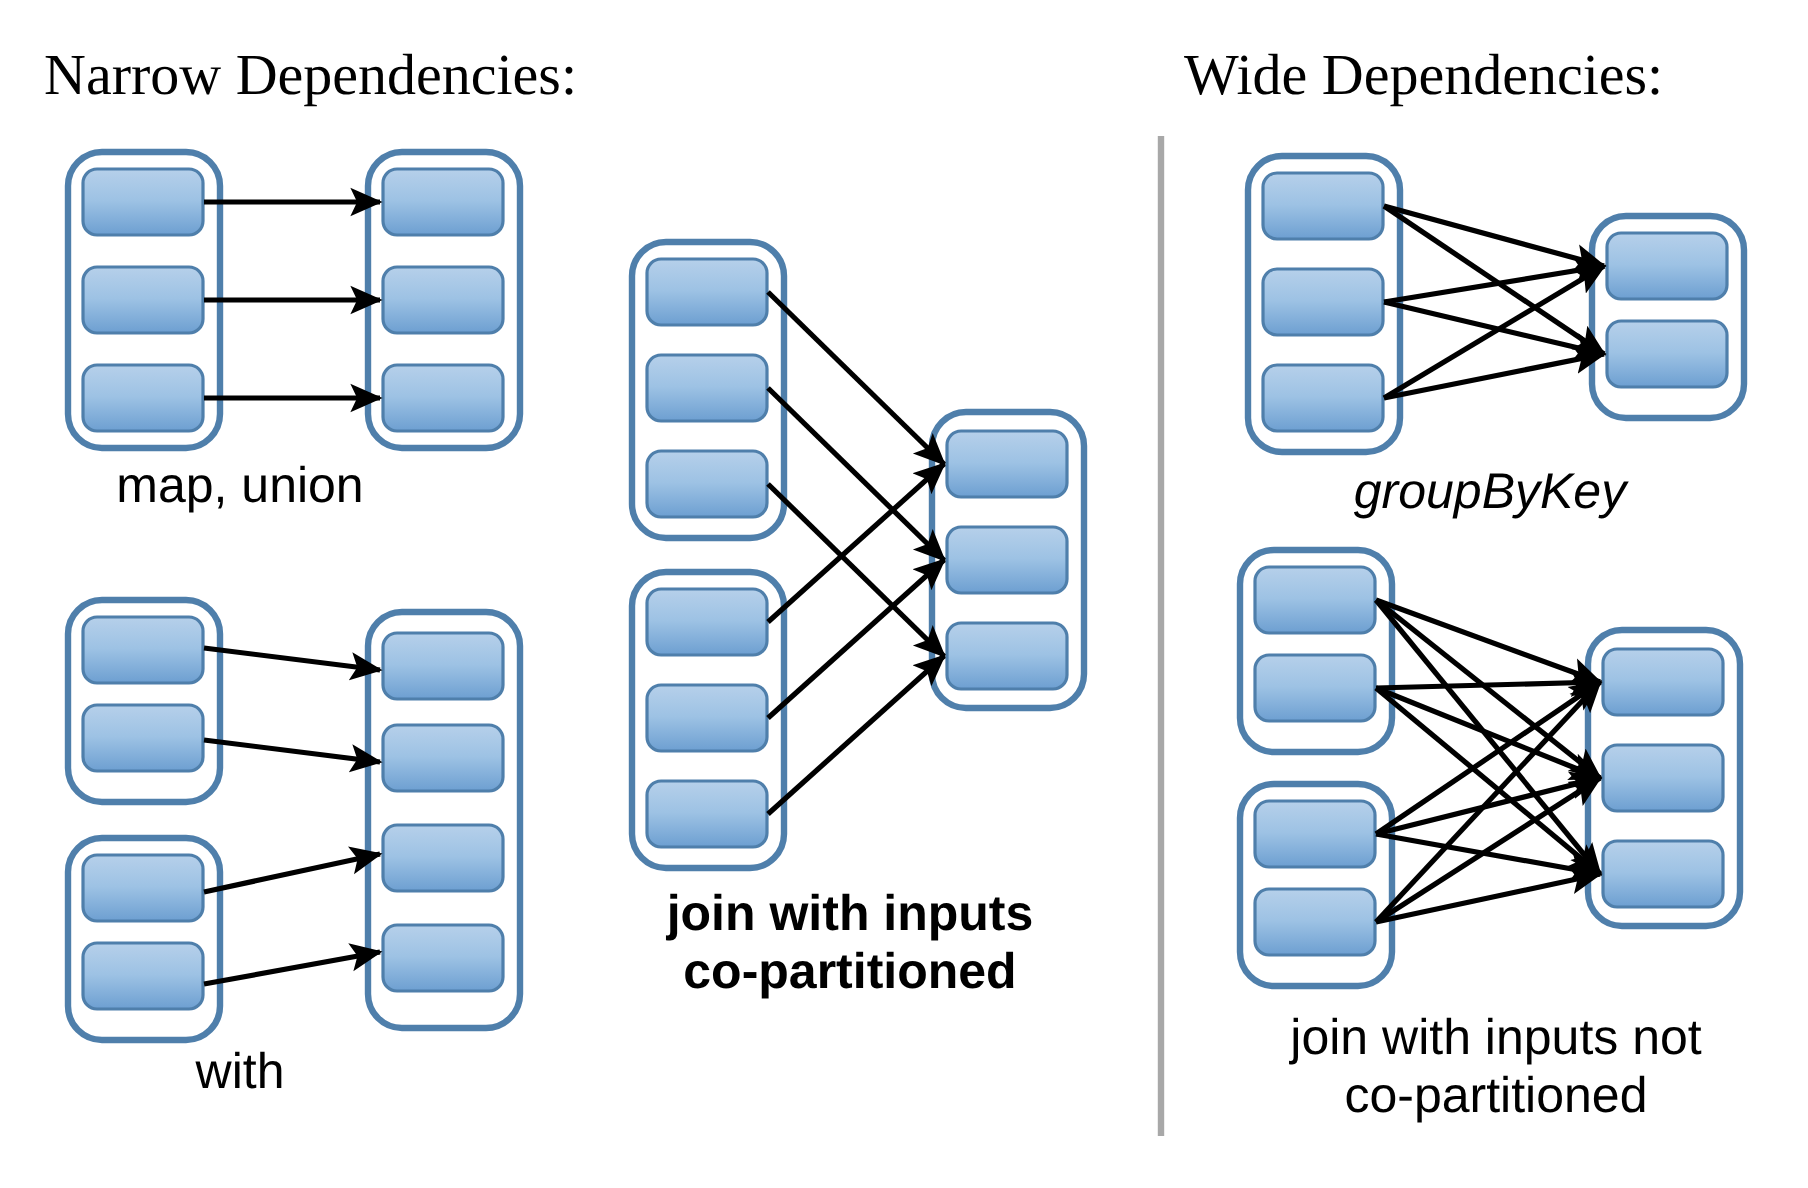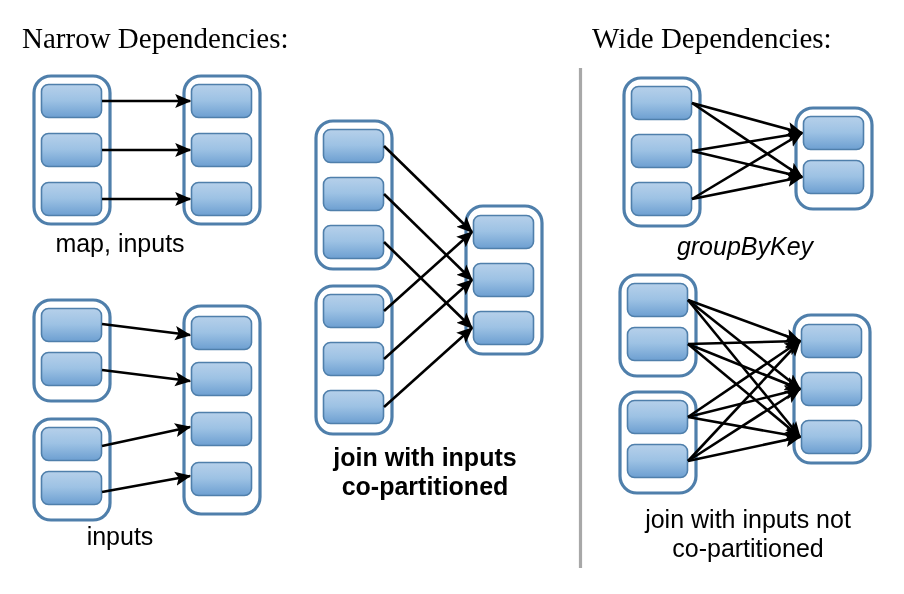--- a/index.html
+++ b/index.html
@@ -181,23 +181,23 @@
         <line x1="688" y1="461" x2="800" y2="389"></line>
         <line x1="688" y1="461" x2="800" y2="437"></line>
       </g>
     </g>
   </svg>
 
   <div class="heading" id="heading-narrow">Narrow Dependencies:</div>
 
   <div class="heading" id="heading-wide">Wide Dependencies:</div>
 
-  <div class="caption" id="caption-mapfilter">map, inputs</div>
-
-  <div class="caption" id="caption-union">inputs</div>
+  <div class="caption" id="caption-mapfilter">map, union</div>
+
+  <div class="caption" id="caption-union">with</div>
 
   <div class="caption" id="caption-join-co">join with inputs
 co-partitioned</div>
 
   <div class="caption" id="caption-groupbykey">groupByKey</div>
 
   <div class="caption" id="caption-join-notco">join with inputs not
 co-partitioned</div>
 
 </div>

